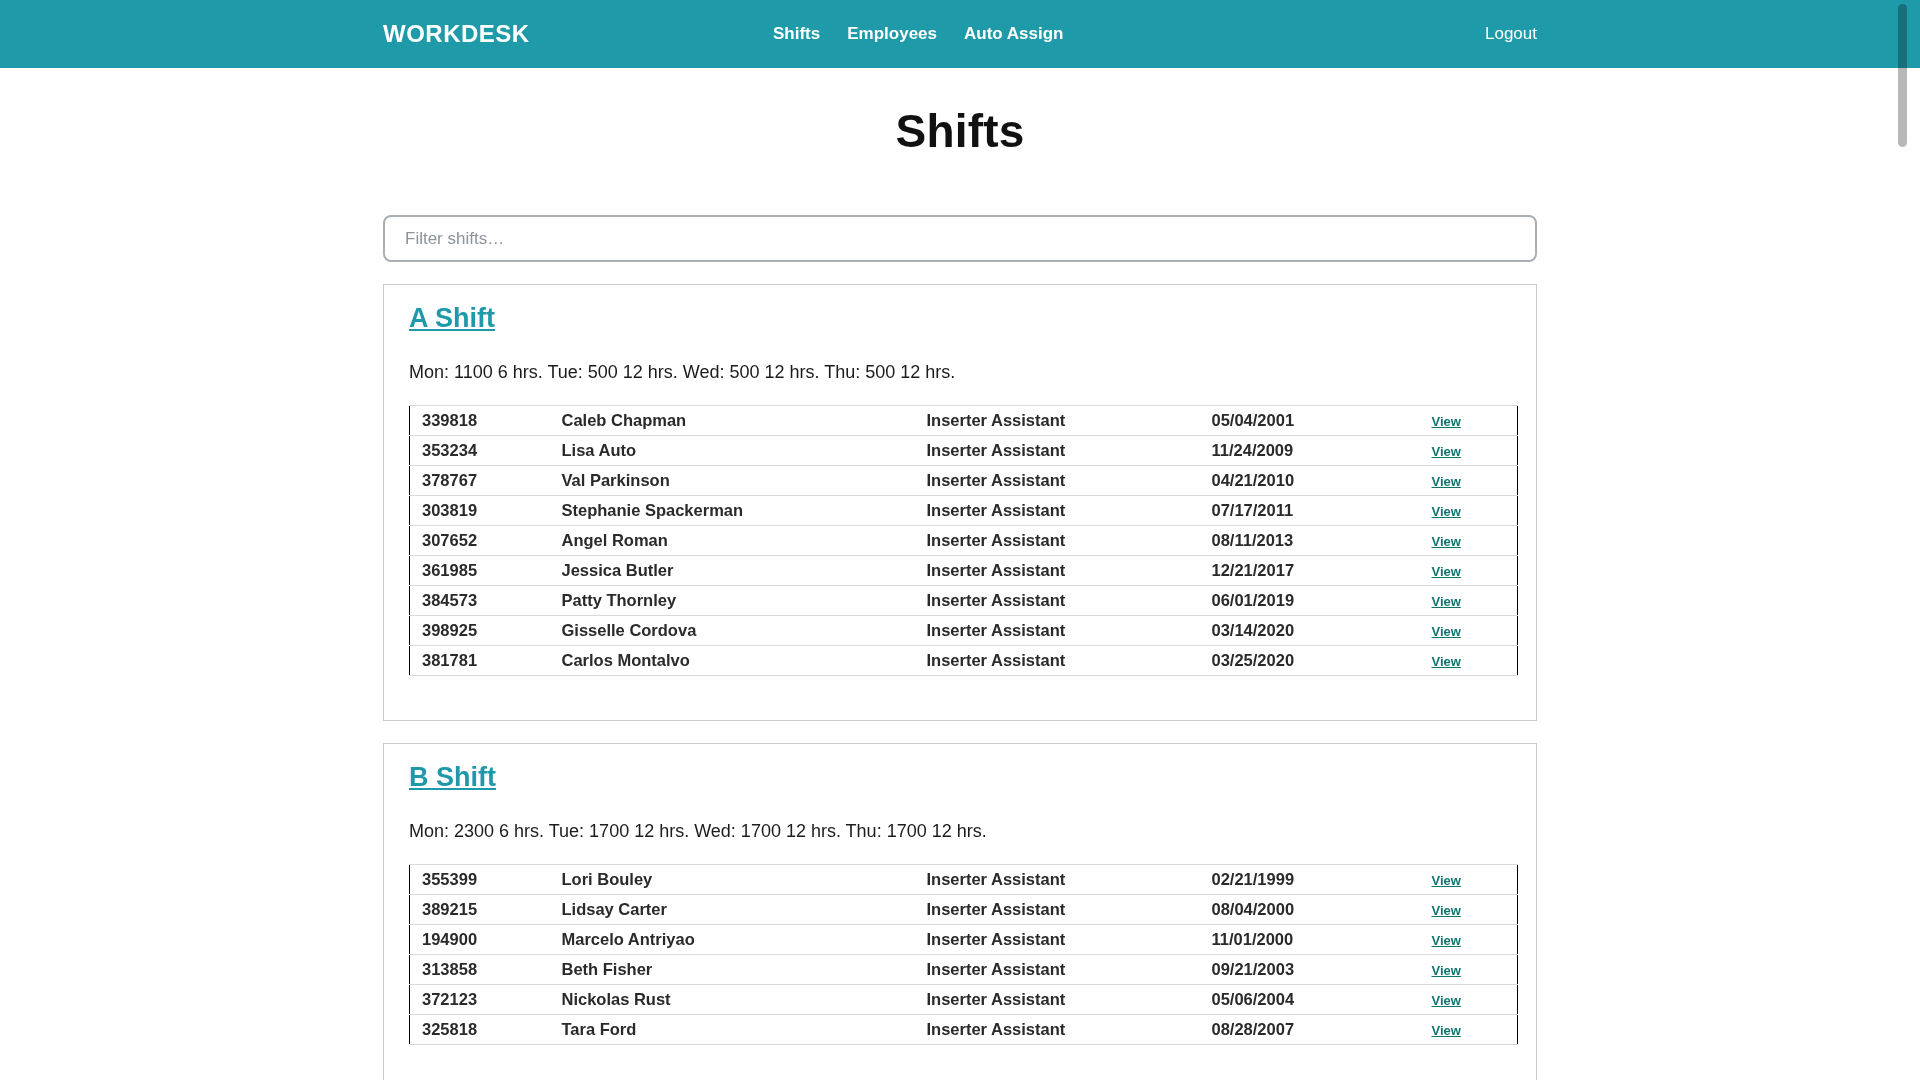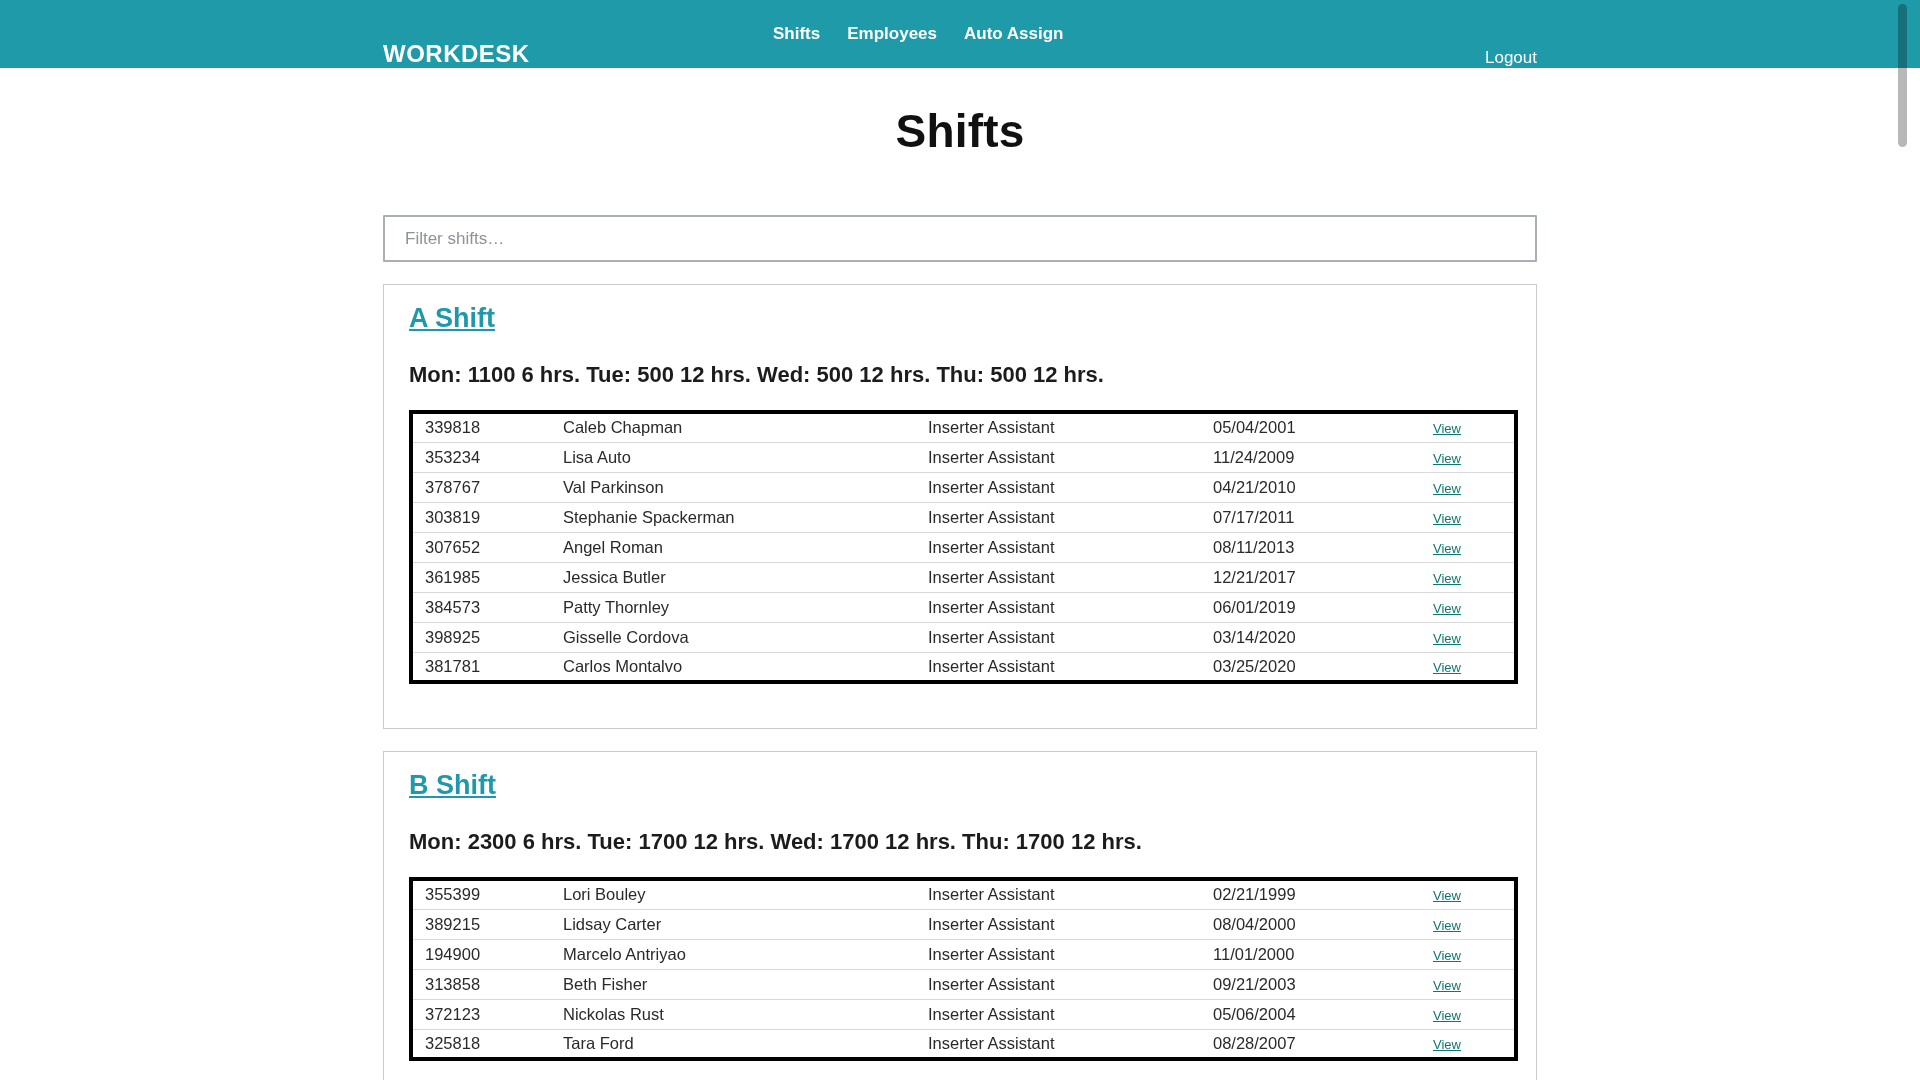--- a/index.html
+++ b/index.html
@@ -11,21 +11,21 @@
   }
   
   .app-header {
     position: relative;
     height: 68px;
     background: #1f9aa8;
     color: #ffffff;
   }
   .container { width: 1154px; margin: 0 auto; }
   .header-inner {
-    display: flex; align-items: flex-end; height: 100%;
+    display: flex; align-items: center; height: 100%;
   }
   .brand {
     font-size: 24px; font-weight: 700; letter-spacing: 0.5px;
     color: #fff; cursor: pointer;
   }
   .main-nav {
     position: absolute; left: 773px; top: 0; height: 68px;
     display: flex; align-items: center; gap: 27px;
   }
   .nav-item {
@@ -38,21 +38,21 @@
     margin-top: 36px;
     text-align: center;
     font-size: 46px; font-weight: 800; color: #111;
     letter-spacing: 0.2px;
   }
   
   .filter-input {
     display: block;
     margin-top: 57px;
     width: 100%; height: 47px;
-    border: 2px solid #a9afb4; border-radius: 1px;
+    border: 2px solid #a9afb4; border-radius: 8px;
     padding: 0 20px;
     font-size: 17px; color: #222;
     font-family: "Liberation Sans", "DejaVu Sans", sans-serif;
     outline: none;
   }
   .filter-input::placeholder { color: #8b939b; opacity: 1; }
   
   .card {
     margin-top: 22px;
     border: 1px solid #c9cbcd;
@@ -61,28 +61,29 @@
   }
   .shift-title {
     display: inline-block;
     font-size: 27px; font-weight: 700;
     color: #1f99aa;
     text-decoration: underline;
     cursor: pointer;
   }
   .schedule {
     margin-top: 28px;
-    font-size: 22px; color: #1c1c1c; font-weight: bold;
+    font-size: 18px; color: #1c1c1c;
   }
   table.emp-table {
     margin-top: 22px;
     width: 100%;
     border-collapse: collapse;
     table-layout: fixed;
-    border: 4px solid #000000;
+    border: 1px solid #000000;
+    font-weight: bold;
   }
   .emp-table td {
     height: 30px;
     border-top: 1px solid #d9d9d9;
     border-bottom: 1px solid #d9d9d9;
     padding: 0 0 0 12px;
     font-size: 16.5px; color: #2a2a2a;
     white-space: nowrap; overflow: hidden;
     vertical-align: middle;
   }

